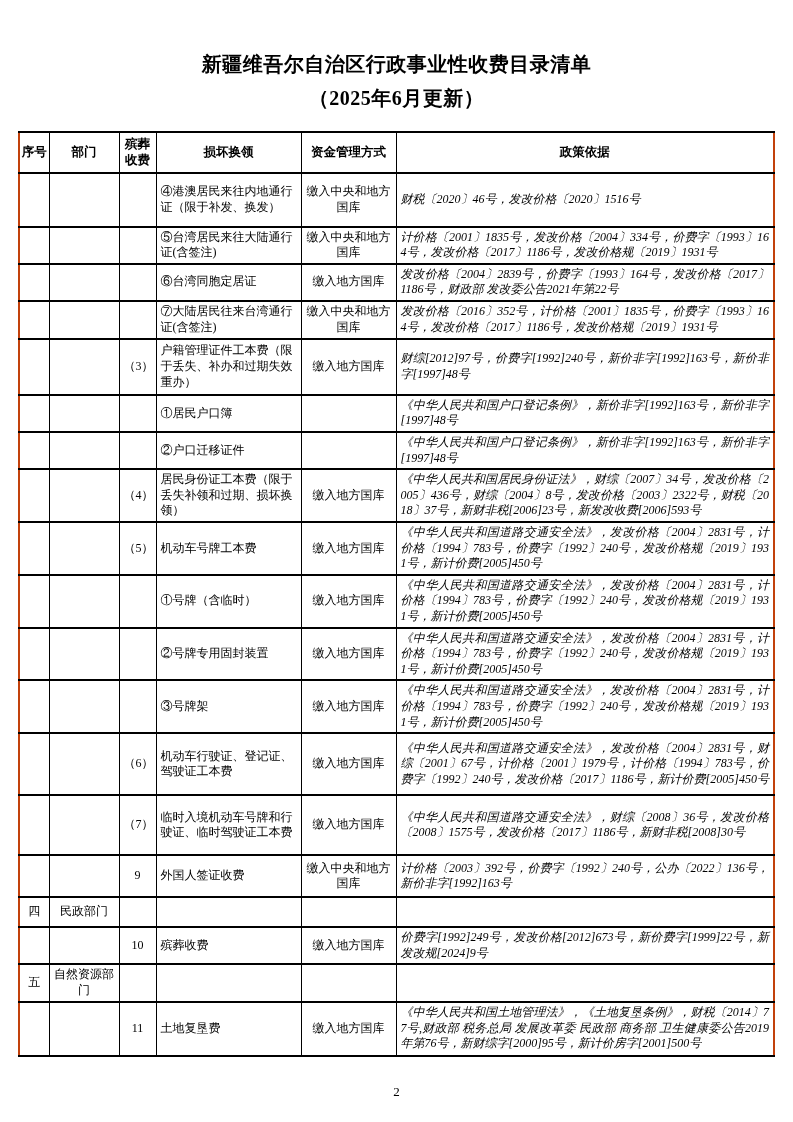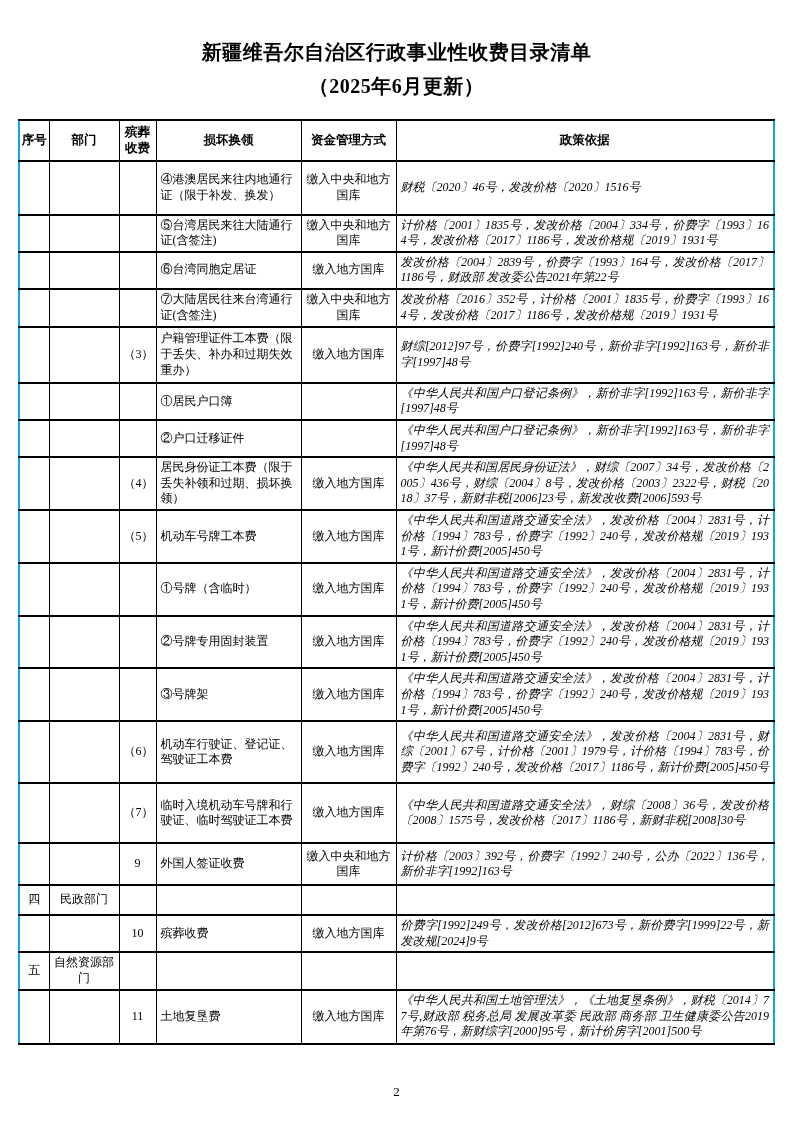--- a/index.html
+++ b/index.html
@@ -2,26 +2,26 @@
 <html><head>
 <meta charset="utf-8">
 <style>
   html,body{margin:0;padding:0;}
   body{
     width:793px;height:1122px;background:#ffffff;color:#000;
     font-family:"Liberation Serif","DejaVu Serif",serif;
     position:relative;overflow:hidden;
   }
   .doc-title{
-    padding-top:35px;text-align:center;font-weight:bold;
+    padding-top:47px;text-align:center;font-weight:bold;
     font-size:20px;line-height:1.7;letter-spacing:.5px;
   }
   table.fee-table{
     margin:16px 0 0 18px;width:755px;
-    border-collapse:collapse;border:2px solid #0ea5e9;
+    border-collapse:collapse;border:2px solid #c2410c;
     table-layout:fixed;
   }
   .fee-table th,.fee-table td{
     border-left:1px solid #000;border-right:1px solid #000;
     border-top:2px solid #000;border-bottom:2px solid #000;
     padding:2px 4px;font-size:12px;line-height:1.3;
     vertical-align:middle;word-break:break-all;
   }
   .fee-table th{
     font-size:12.5px;font-weight:bold;text-align:center;

